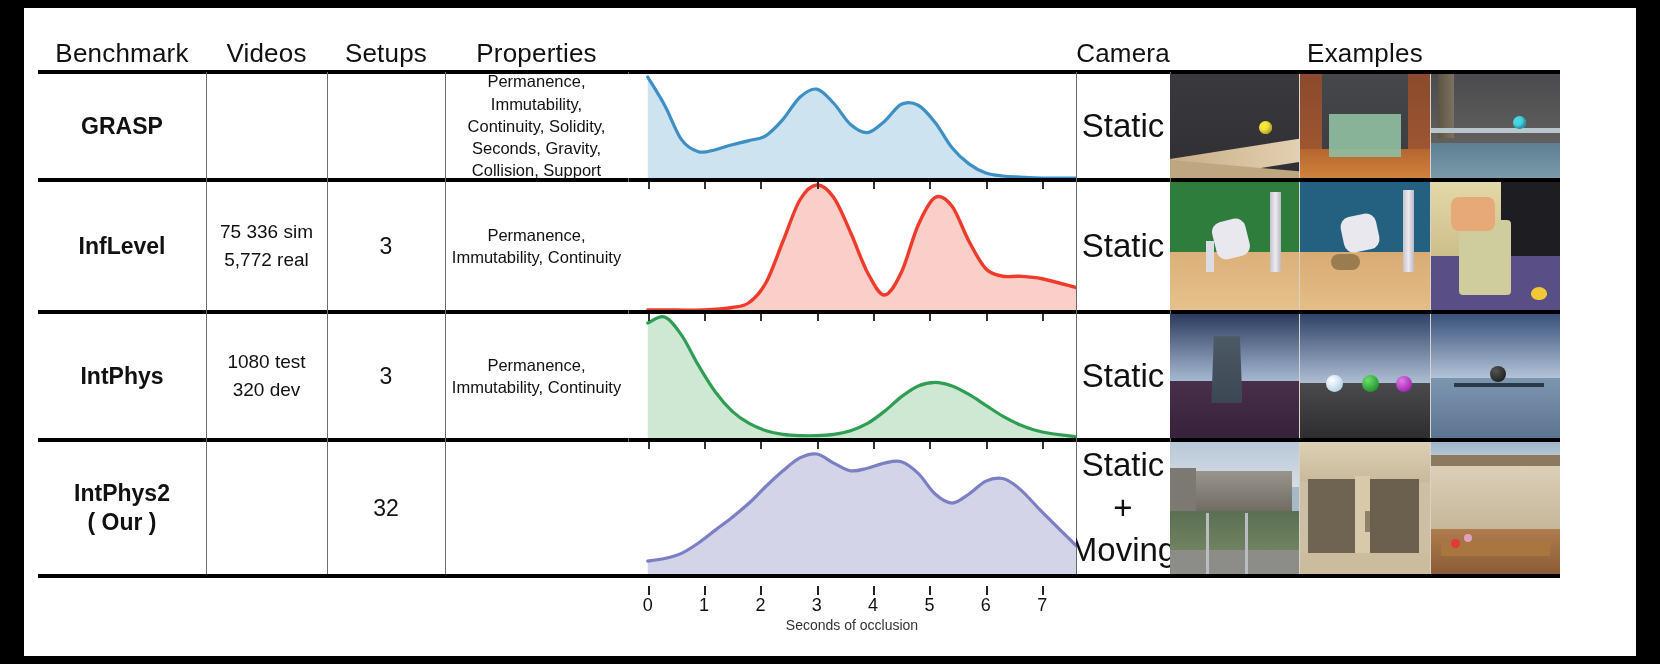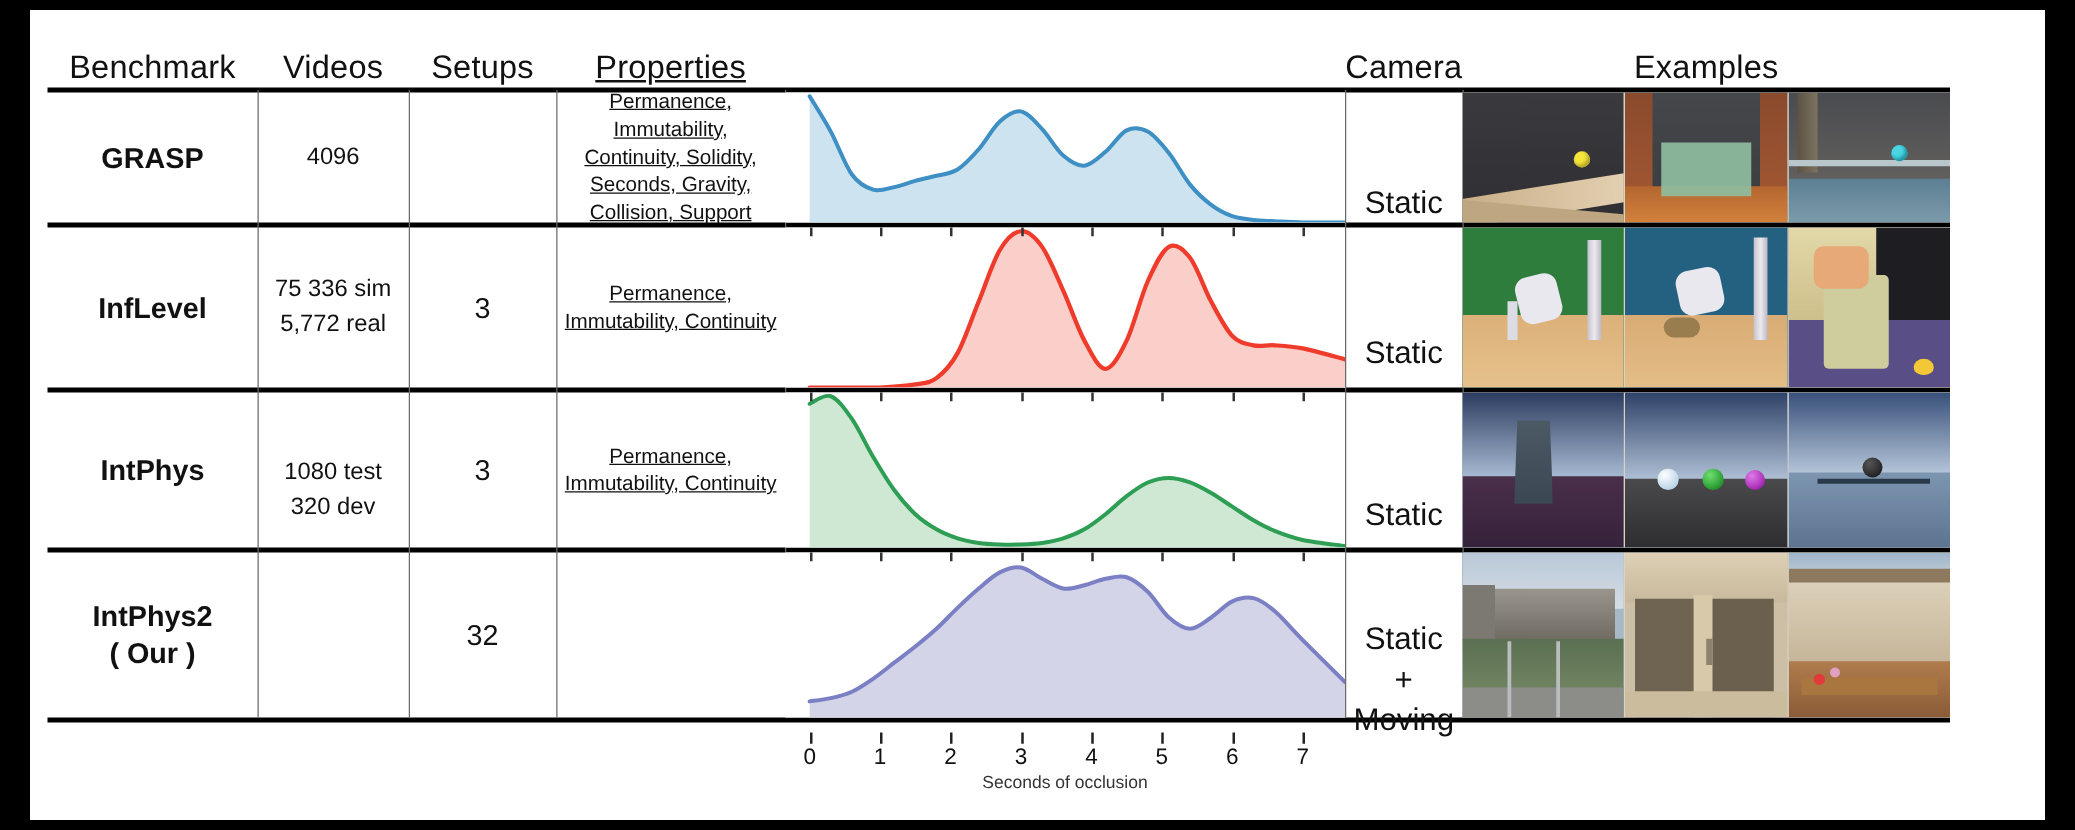--- a/index.html
+++ b/index.html
@@ -4,38 +4,38 @@
 <style>
   html,body{margin:0;padding:0;background:#000;}
   body{width:1660px;height:664px;font-family:"Liberation Sans",sans-serif;}
   #page{position:relative;width:1660px;height:512px;background:#000;box-sizing:border-box;}
   #sheet{position:absolute;left:24px;top:8px;width:1612px;height:648px;background:#fff;}
 
   
   .col-bench{left:14px;width:168px;}
   .col-videos{left:182px;width:121px;}
   .col-setups{left:303px;width:118px;}
-  .col-props{left:421px;width:183px;text-decoration:underline;}
+  .col-props{left:421px;width:183px;}
   .col-mem{left:604px;width:448px;}
   .col-cam{left:1052px;width:94px;}
   .col-ex{left:1146px;width:390px;}
 
   .hdr{position:absolute;top:22px;height:46px;display:flex;align-items:center;justify-content:center;
        font-size:26px;color:#111;letter-spacing:.2px;}
 
   .vline{position:absolute;width:1px;background:#6b6b6b;}
   .hrule{position:absolute;left:14px;width:1522px;height:4px;background:#000;}
 
   .cell{position:absolute;display:flex;align-items:center;justify-content:center;text-align:center;
         color:#111;box-sizing:border-box;}
   .bench{font-size:23px;font-weight:bold;line-height:1.24;}
   .num{font-size:19px;line-height:1.45;}
   .setup{font-size:23px;}
   .props{font-size:16.5px;line-height:1.35;padding:0 6px;}
-  .cam{font-size:25px;line-height:1.3;margin-top:36px;}
+  .cam{font-size:33px;line-height:1.3;}
 
   
   .chart{position:absolute;left:604px;width:448px;overflow:hidden;background:#fff;}
   .chart svg{display:block;width:448px;height:100%;}
 
   
   .exrow{position:absolute;left:1146px;width:390px;display:flex;gap:0;overflow:hidden;}
   .thumb{position:relative;flex:1 1 0;overflow:hidden;border-right:1.5px solid #d8d2c8;}
   .thumb:last-child{border-right:none;}
 
@@ -70,21 +70,20 @@
     <div class="hrule" style="top:566px"></div>
 
     <div class="vline" style="left:182px;top:64px;height:502px"></div>
     <div class="vline" style="left:303px;top:64px;height:502px"></div>
     <div class="vline" style="left:421px;top:64px;height:502px"></div>
     <div class="vline" style="left:604px;top:64px;height:502px"></div>
     <div class="vline" style="left:1052px;top:64px;height:502px"></div>
     <div class="vline" style="left:1146px;top:64px;height:502px"></div>
 
     <div class="cell bench col-bench" style="top:66px;height:104px">GRASP</div>
-    <div class="cell num  col-videos" style="top:66px;height:104px">4096</div>
     <div class="cell props col-props" style="top:66px;height:104px">Permanence, Immutability, Continuity, Solidity, Seconds, Gravity, Collision, Support</div>
     <div class="cell cam  col-cam" style="top:66px;height:104px">Static</div>
 
     <div class="chart" style="top:66px;height:104px">
       <svg viewBox="0 0 448 104" preserveAspectRatio="none">
         <path fill="#cde3f0" stroke="none" d="M 19.72 3.00 C 22.54 7.71, 30.99 20.84, 36.63 31.28 C 42.26 41.72, 47.90 57.88, 53.53 65.62 C 59.17 73.36, 64.81 76.06, 70.44 77.74 C 76.08 79.42, 81.71 76.90, 87.35 75.72 C 92.98 74.54, 98.62 72.19, 104.25 70.67 C 109.89 69.16, 115.52 68.14, 121.16 66.63 C 126.79 65.11, 132.43 65.11, 138.06 61.58 C 143.70 58.05, 149.33 51.82, 154.97 45.42 C 160.60 39.02, 166.24 28.25, 171.87 23.20 C 177.51 18.15, 183.14 14.11, 188.78 15.12 C 194.42 16.13, 200.05 23.37, 205.69 29.26 C 211.32 35.15, 216.96 45.59, 222.59 50.47 C 228.23 55.35, 233.86 59.05, 239.50 58.55 C 245.13 58.04, 250.77 52.15, 256.40 47.44 C 262.04 42.73, 267.67 32.96, 273.31 30.27 C 278.94 27.58, 284.58 28.25, 290.21 31.28 C 295.85 34.31, 301.48 41.38, 307.12 48.45 C 312.75 55.52, 318.39 66.80, 324.03 73.70 C 329.66 80.60, 335.30 85.65, 340.93 89.86 C 346.57 94.07, 352.20 96.93, 357.84 98.95 C 363.47 100.97, 369.11 101.31, 374.74 101.98 C 380.38 102.65, 385.07 102.65, 391.65 102.99 C 398.22 103.33, 404.80 103.83, 414.19 104.00 C 423.58 104.17, 442.36 104.00, 448.00 104.00 L 448.00 108 L 19.72 108 Z"></path>
         <path fill="none" stroke="#3d8fc4" stroke-width="3.2" stroke-linejoin="round" stroke-linecap="round" d="M 19.72 3.00 C 22.54 7.71, 30.99 20.84, 36.63 31.28 C 42.26 41.72, 47.90 57.88, 53.53 65.62 C 59.17 73.36, 64.81 76.06, 70.44 77.74 C 76.08 79.42, 81.71 76.90, 87.35 75.72 C 92.98 74.54, 98.62 72.19, 104.25 70.67 C 109.89 69.16, 115.52 68.14, 121.16 66.63 C 126.79 65.11, 132.43 65.11, 138.06 61.58 C 143.70 58.05, 149.33 51.82, 154.97 45.42 C 160.60 39.02, 166.24 28.25, 171.87 23.20 C 177.51 18.15, 183.14 14.11, 188.78 15.12 C 194.42 16.13, 200.05 23.37, 205.69 29.26 C 211.32 35.15, 216.96 45.59, 222.59 50.47 C 228.23 55.35, 233.86 59.05, 239.50 58.55 C 245.13 58.04, 250.77 52.15, 256.40 47.44 C 262.04 42.73, 267.67 32.96, 273.31 30.27 C 278.94 27.58, 284.58 28.25, 290.21 31.28 C 295.85 34.31, 301.48 41.38, 307.12 48.45 C 312.75 55.52, 318.39 66.80, 324.03 73.70 C 329.66 80.60, 335.30 85.65, 340.93 89.86 C 346.57 94.07, 352.20 96.93, 357.84 98.95 C 363.47 100.97, 369.11 101.31, 374.74 101.98 C 380.38 102.65, 385.07 102.65, 391.65 102.99 C 398.22 103.33, 404.80 103.83, 414.19 104.00 C 423.58 104.17, 442.36 104.00, 448.00 104.00"></path>
       </svg>
     </div>
 
@@ -139,21 +138,21 @@
         <div style="position:absolute;left:0;top:0;width:100%;height:58%;background:linear-gradient(#e3d8a8,#cdbf8b);"></div>
         <div style="position:absolute;right:0;top:0;width:46%;height:62%;background:#1d1d22;"></div>
         <div class="ground" style="height:42%;background:#5a4e86;"></div>
         <div style="position:absolute;left:22%;top:30%;width:40%;height:58%;background:#cfcc9e;border-radius:4px;"></div>
         <div style="position:absolute;left:16%;top:12%;width:34%;height:26%;background:#e8a978;border-radius:8px;"></div>
         <div class="ball" style="right:10%;bottom:8%;width:16px;height:13px;background:#f2c836;border-radius:50% 50% 45% 45%;"></div>
       </div>
     </div>
 
     <div class="cell bench col-bench" style="top:306px;height:124px">IntPhys</div>
-    <div class="cell num  col-videos" style="top:322px;height:124px">1080 test<br>320 dev</div>
+    <div class="cell num  col-videos" style="top:306px;height:124px">1080 test<br>320 dev</div>
     <div class="cell setup col-setups" style="top:306px;height:124px">3</div>
     <div class="cell props col-props" style="top:306px;height:124px">Permanence, Immutability, Continuity</div>
     <div class="cell cam  col-cam" style="top:306px;height:124px">Static</div>
 
     <div class="chart" style="top:306px;height:124px">
       <svg viewBox="0 0 448 124" preserveAspectRatio="none">
         <path fill="#cfe8d4" stroke="none" d="M 19.72 9.05 C 22.54 8.04, 30.99 0.98, 36.63 3.00 C 42.26 5.02, 47.90 13.08, 53.53 21.15 C 59.17 29.22, 64.81 41.92, 70.44 51.40 C 76.08 60.88, 81.71 70.36, 87.35 78.02 C 92.98 85.68, 98.62 92.14, 104.25 97.38 C 109.89 102.62, 115.52 106.25, 121.16 109.48 C 126.79 112.71, 132.43 114.92, 138.06 116.74 C 143.70 118.55, 149.33 119.56, 154.97 120.37 C 160.60 121.18, 166.24 121.38, 171.87 121.58 C 177.51 121.78, 183.14 121.78, 188.78 121.58 C 194.42 121.38, 200.05 121.18, 205.69 120.37 C 211.32 119.56, 216.96 118.55, 222.59 116.74 C 228.23 114.92, 233.86 112.71, 239.50 109.48 C 245.13 106.25, 250.77 101.82, 256.40 97.38 C 262.04 92.94, 267.67 87.09, 273.31 82.86 C 278.94 78.63, 284.58 74.39, 290.21 71.97 C 295.85 69.55, 301.48 68.34, 307.12 68.34 C 312.75 68.34, 318.39 69.95, 324.03 71.97 C 329.66 73.99, 335.30 77.21, 340.93 80.44 C 346.57 83.67, 352.20 87.70, 357.84 91.33 C 363.47 94.96, 369.11 98.99, 374.74 102.22 C 380.38 105.45, 385.07 108.07, 391.65 110.69 C 398.22 113.31, 404.80 115.93, 414.19 117.95 C 423.58 119.97, 442.36 121.98, 448.00 122.79 L 448.00 128 L 19.72 128 Z"></path>
         <path fill="none" stroke="#2e9e54" stroke-width="3.2" stroke-linejoin="round" stroke-linecap="round" d="M 19.72 9.05 C 22.54 8.04, 30.99 0.98, 36.63 3.00 C 42.26 5.02, 47.90 13.08, 53.53 21.15 C 59.17 29.22, 64.81 41.92, 70.44 51.40 C 76.08 60.88, 81.71 70.36, 87.35 78.02 C 92.98 85.68, 98.62 92.14, 104.25 97.38 C 109.89 102.62, 115.52 106.25, 121.16 109.48 C 126.79 112.71, 132.43 114.92, 138.06 116.74 C 143.70 118.55, 149.33 119.56, 154.97 120.37 C 160.60 121.18, 166.24 121.38, 171.87 121.58 C 177.51 121.78, 183.14 121.78, 188.78 121.58 C 194.42 121.38, 200.05 121.18, 205.69 120.37 C 211.32 119.56, 216.96 118.55, 222.59 116.74 C 228.23 114.92, 233.86 112.71, 239.50 109.48 C 245.13 106.25, 250.77 101.82, 256.40 97.38 C 262.04 92.94, 267.67 87.09, 273.31 82.86 C 278.94 78.63, 284.58 74.39, 290.21 71.97 C 295.85 69.55, 301.48 68.34, 307.12 68.34 C 312.75 68.34, 318.39 69.95, 324.03 71.97 C 329.66 73.99, 335.30 77.21, 340.93 80.44 C 346.57 83.67, 352.20 87.70, 357.84 91.33 C 363.47 94.96, 369.11 98.99, 374.74 102.22 C 380.38 105.45, 385.07 108.07, 391.65 110.69 C 398.22 113.31, 404.80 115.93, 414.19 117.95 C 423.58 119.97, 442.36 121.98, 448.00 122.79"></path>
       </svg>
     </div>

